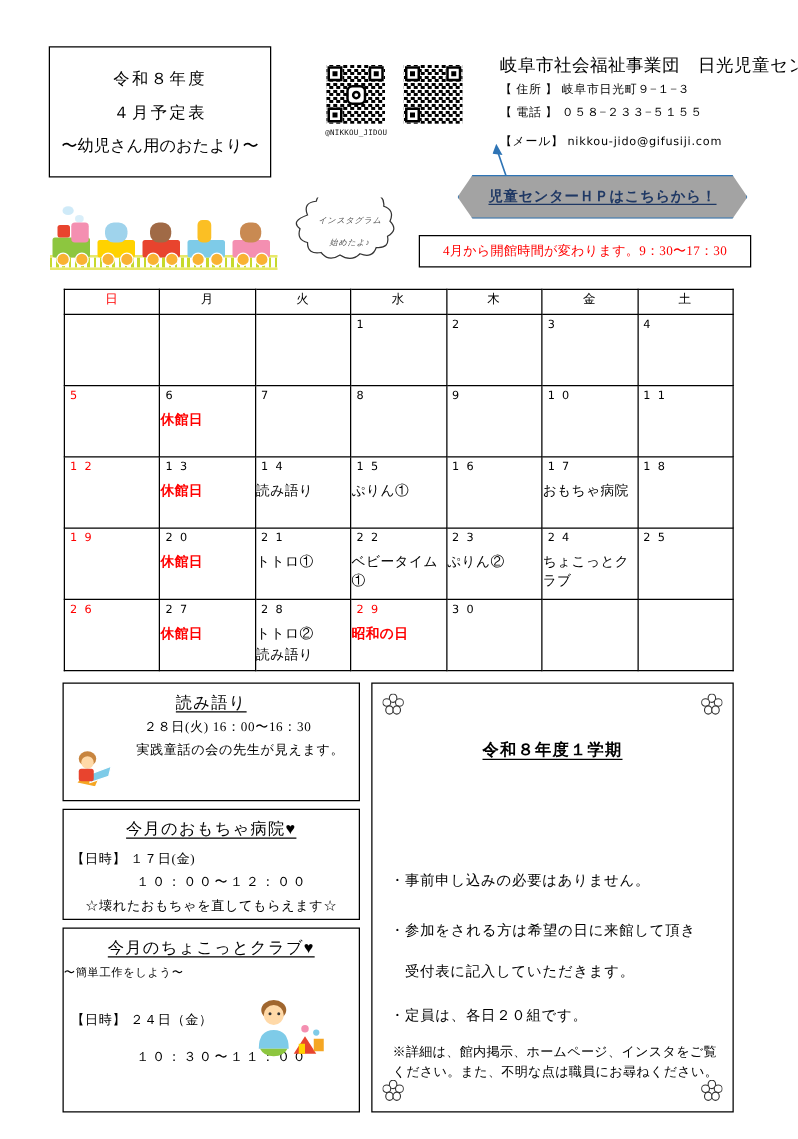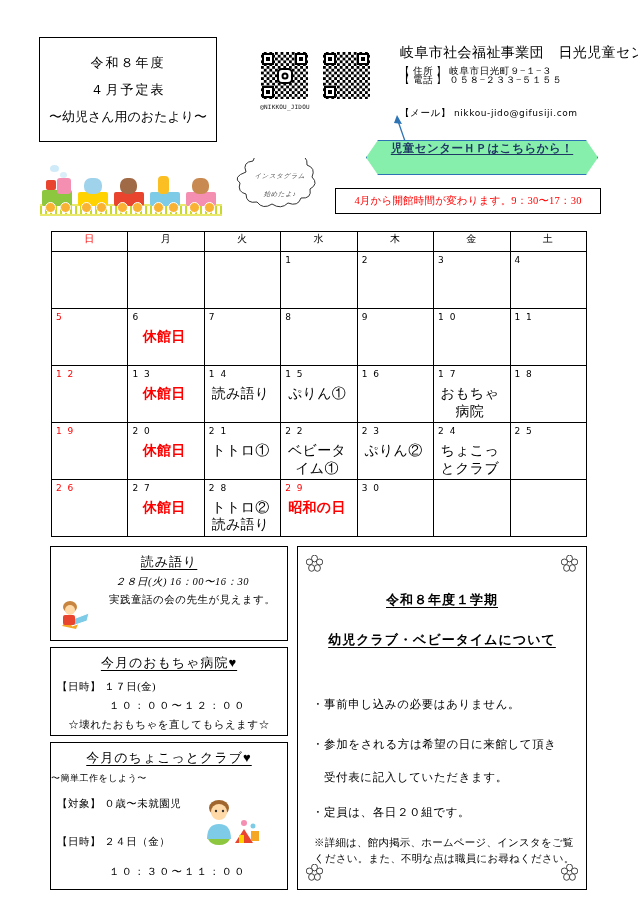--- a/index.html
+++ b/index.html
@@ -35,33 +35,33 @@
     position:absolute;left:50%;top:50%;transform:translate(-50%,-50%);
     width:16px;height:16px;border:2.4px solid #000;border-radius:5px;background:#fff;box-sizing:border-box;
   }
   .qr .iglogo::after{content:"";position:absolute;left:50%;top:50%;transform:translate(-50%,-50%);
     width:7px;height:7px;border:2px solid #000;border-radius:50%;box-sizing:border-box;}
   .qr-cap{position:absolute;left:252px;top:103px;width:66px;text-align:center;
     font-family:"DejaVu Sans Mono",monospace;font-size:6px;letter-spacing:.2px;color:#111;}
 
   .org{position:absolute;left:400px;top:44px;font-size:14px;letter-spacing:.4px;white-space:nowrap;}
   .addr{position:absolute;left:400px;font-size:9.5px;letter-spacing:.6px;white-space:nowrap;}
-  .addr.a1{top:65px;} .addr.a2{top:74px;} .addr.a3{top:107px;}
+  .addr.a1{top:65px;} .addr.a2{top:84px;} .addr.a3{top:107px;}
   .addr .lbl{display:inline-block;min-width:46px;}
   .addr .val{font-family:"DejaVu Sans","Liberation Sans",sans-serif;font-size:9px;}
 
   .arrow-line{position:absolute;left:394px;top:115px;width:2px;height:30px;}
   .arrow-line svg{display:block;}
 
   
   .hp-banner{
     position:absolute;left:366px;top:140px;width:230px;height:33px;
-    background:#86efac;border:1.4px solid #2e74b5;
+    background:#a3a3a3;border:1.4px solid #2e74b5;
     clip-path:polygon(12px 0,calc(100% - 12px) 0,100% 50%,calc(100% - 12px) 100%,12px 100%,0 50%);
-    display:flex;justify-content:center;
+    display:flex;align-items:center;justify-content:center;
   }
   .hp-banner span{font-size:11.5px;font-weight:bold;color:#1f3864;letter-spacing:.5px;
     text-decoration:underline;text-underline-offset:2px;}
 
   .notice{
     position:absolute;left:335px;top:188px;width:266px;height:26px;
     border:1px solid #000;box-sizing:border-box;
     display:flex;align-items:center;justify-content:center;
   }
   .notice span{font-size:10.5px;color:#ff0000;letter-spacing:.2px;white-space:nowrap;}
@@ -88,21 +88,21 @@
     position:absolute;left:51px;top:231px;width:536px;
     border-collapse:collapse;table-layout:fixed;
   }
   table.cal th,table.cal td{border:1px solid #000;padding:0;vertical-align:top;}
   table.cal th{height:19px;text-align:center;font-weight:normal;font-size:10px;letter-spacing:1px;}
   table.cal th.sun{color:#ff0000;}
   table.cal td{height:56px;position:relative;}
   .dnum{position:absolute;left:4px;top:3px;font-size:9px;letter-spacing:1.5px;
         font-family:"DejaVu Sans","Liberation Sans",sans-serif;}
   .dnum.red{color:#ff0000;}
-  .ev{position:absolute;left:0;right:4px;text-align:center;font-size:14px;letter-spacing:.3px;}
+  .ev{position:absolute;left:0;right:4px;text-align:left;font-size:11px;letter-spacing:.3px;}
   .ev.r1{top:19px;} .ev.r2{top:36px;}
   .ev.red{color:#ff0000;font-weight:bold;}
 
   
   .lbox{position:absolute;left:50px;width:238px;border:1px solid #000;box-sizing:border-box;}
   .lbox .hd{text-align:center;font-size:13px;letter-spacing:1px;
     text-decoration:underline;text-underline-offset:3px;}
   .lbox .sub{font-size:9px;letter-spacing:.5px;}
   .lbox .ln{font-size:10.5px;letter-spacing:.5px;white-space:nowrap;}
   .lbox .ctr{text-align:center;}
@@ -366,21 +366,21 @@
             <div class="dnum">3 0</div>
           </td>
           <td></td>
           <td></td>
         </tr>
       </tbody>
   </table>
 
   <div class="lbox" id="box-yomi">
     <div class="hd" style="margin-top:6px;">読み語り</div>
-    <div class="ln" style="margin:4px 0 0 64px;font-style:italic;">２８日(火) 16：00〜16：30</div>
+    <div class="ln" style="margin:4px 0 0 64px;">２８日(火) 16：00〜16：30</div>
     <div class="ln mini" style="margin:4px 0 0 58px;">実践童話の会の先生が見えます。</div>
 
     <div class="kid-icon" style="left:6px;top:52px;">
       <svg width="34" height="30" viewBox="0 0 34 30">
         <ellipse cx="13" cy="8" rx="7" ry="6" fill="#c8853f"></ellipse>
         <circle cx="13" cy="11" r="5" fill="#ffd9a8"></circle>
         <path d="M5 27 q8 -10 17 -4 l-3 7 z" fill="#f5a623"></path>
         <path d="M16 20 l16 -6 -2 8 -15 5 z" fill="#7ecbe8" stroke="#fff" stroke-width="1"></path>
         <rect x="6" y="16" width="12" height="10" rx="2" fill="#e8442e"></rect>
       </svg>
@@ -390,21 +390,20 @@
   <div class="lbox" id="box-omocha">
     <div class="hd" style="margin-top:6px;">今月のおもちゃ病院♥</div>
     <div class="ln" style="margin:8px 0 0 6px;">【日時】 １７日(金)</div>
     <div class="ln" style="margin:5px 0 0 58px;letter-spacing:2px;">１０：００〜１２：００</div>
     <div class="ln mini ctr" style="margin:5px 0 0 0;">☆壊れたおもちゃを直してもらえます☆</div>
   </div>
 
   <div class="lbox" id="box-choko">
     <div class="hd" style="margin-top:6px;">今月のちょこっとクラブ♥</div>
     <div class="sub" style="margin-top:5px;">〜簡単工作をしよう〜</div>
-    <div class="ln" style="margin:12px 0 0 6px;">【対象】 ０歳〜未就園児</div>
     <div class="ln" style="margin:24px 0 0 6px;">【日時】 ２４日（金）</div>
     <div class="ln" style="margin:16px 0 0 58px;letter-spacing:2px;">１０：３０〜１１：００</div>
 
     <div class="kid-icon" style="left:148px;top:54px;width:62px;height:50px;">
       <svg width="62" height="50" viewBox="0 0 62 50">
         <ellipse cx="20" cy="11" rx="10" ry="8" fill="#a0662e"></ellipse>
         <circle cx="20" cy="15" r="8" fill="#ffd9a8"></circle>
         <circle cx="17" cy="14" r="1.2" fill="#333"></circle>
           <circle cx="24" cy="14" r="1.2" fill="#333"></circle>
         <path d="M8 42 q0 -15 12 -15 q12 0 12 15 z" fill="#7ecbe8"></path>
@@ -458,21 +457,20 @@
           <ellipse cx="8.5" cy="3.5" rx="3" ry="3.4"></ellipse>
           <ellipse cx="3.4" cy="7" rx="3.2" ry="3"></ellipse>
           <ellipse cx="13.6" cy="7" rx="3.2" ry="3"></ellipse>
           <ellipse cx="5.6" cy="13" rx="3" ry="3.3"></ellipse>
           <ellipse cx="11.4" cy="13" rx="3" ry="3.3"></ellipse>
         </g>
       </svg>
     </div>
 
     <div class="pr-h1">令和８年度１学期</div>
-    <div class="pr-h2">幼児クラブ・ベビータイムについて</div>
 
     <div class="pr-li" style="top:150px;">・事前申し込みの必要はありません。</div>
     <div class="pr-li" style="top:223px;left:26px;">受付表に記入していただきます。</div>
     <div class="pr-li" style="top:190px;">・参加をされる方は希望の日に来館して頂き</div>
     <div class="pr-li" style="top:258px;">・定員は、各日２０組です。</div>
     <div class="pr-note" style="top:288px;">※詳細は、館内掲示、ホームページ、インスタをご覧ください。また、不明な点は職員にお尋ねください。</div>
   </div>
 
 </div>
 

